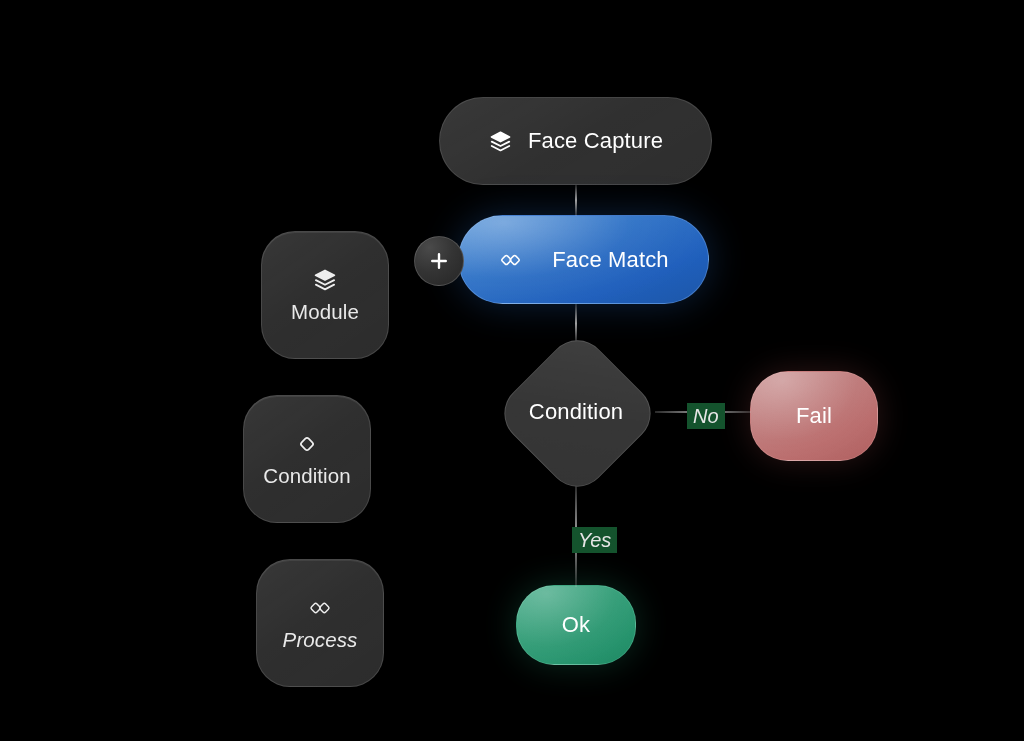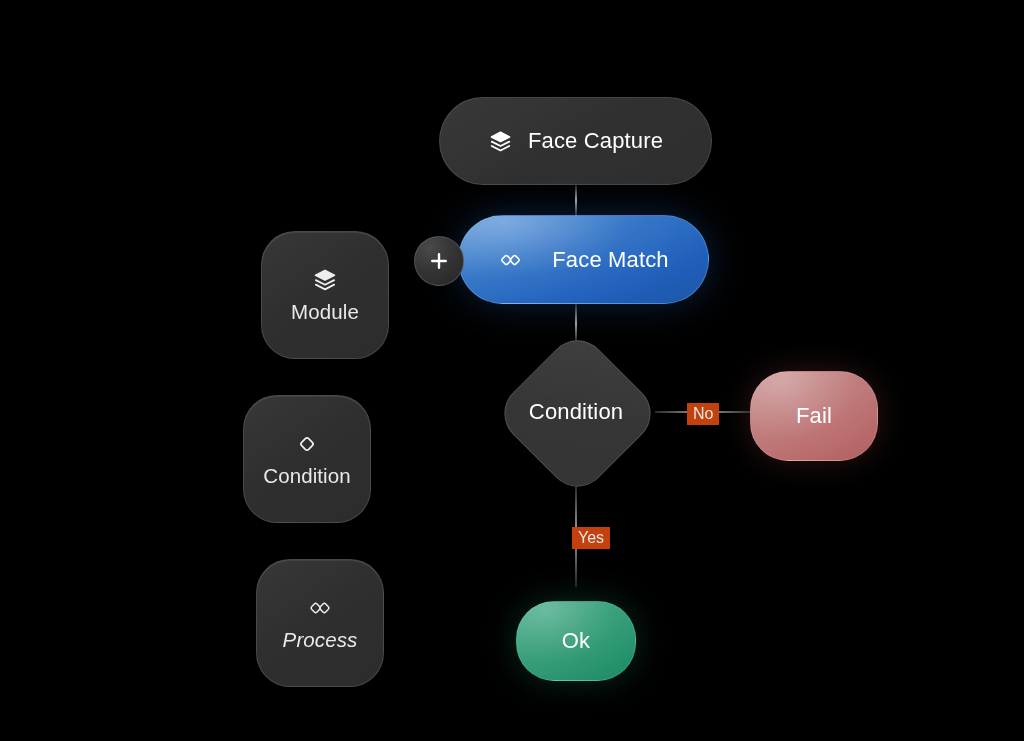--- a/index.html
+++ b/index.html
@@ -162,21 +162,21 @@
     background:
       radial-gradient(130% 150% at 25% 10%, rgba(255,255,255,0.30) 0%, rgba(255,255,255,0.05) 45%, rgba(255,255,255,0) 75%),
       linear-gradient(155deg, #c58a8a 0%, #bd7878 35%, #b96a6a 70%, #b06161 100%);
     border: 1px solid rgba(255,190,190,0.22);
     box-shadow: 0 0 32px rgba(170,80,80,0.26);
   }
 
   
   #node-ok {
     left: 516px;
-    top: 601px;
+    top: 585px;
     width: 120px;
     height: 80px;
     border-radius: 38px;
     background:
       radial-gradient(130% 150% at 25% 10%, rgba(255,255,255,0.26) 0%, rgba(255,255,255,0.05) 45%, rgba(255,255,255,0) 75%),
       linear-gradient(155deg, #3fa884 0%, #2e9b74 40%, #23926b 75%, #1f8a64 100%);
     border: 1px solid rgba(160,240,210,0.20);
     box-shadow: 0 0 34px rgba(35,150,110,0.28);
   }
 
@@ -189,26 +189,27 @@
   }
   .edge-h {
     position: absolute;
     height: 1.5px;
     background: linear-gradient(to right, rgba(210,210,210,0.20), rgba(210,210,210,0.75), rgba(210,210,210,0.20));
     z-index: 1;
   }
   .edge-label {
     position: absolute;
     color: #e6e6e6;
-    font-size: 16px;
+    font-size: 20px;
     line-height: 1;
-    background: #c2410c;
+    background: #14532d;
     padding: 3px 6px;
     z-index: 2;
     white-space: nowrap;
+    font-style: italic;
   }
 </style>
 </head>
 <body>
 
 <div id="canvas">
 
   <div class="palette-card" style="left:243px; top:231px;margin-left:18px;">
     <span class="palette-icon">
       <svg width="26" height="26" viewBox="0 0 24 24" fill="none" stroke="#eeeeee" stroke-width="1.7" stroke-linecap="round" stroke-linejoin="round">

